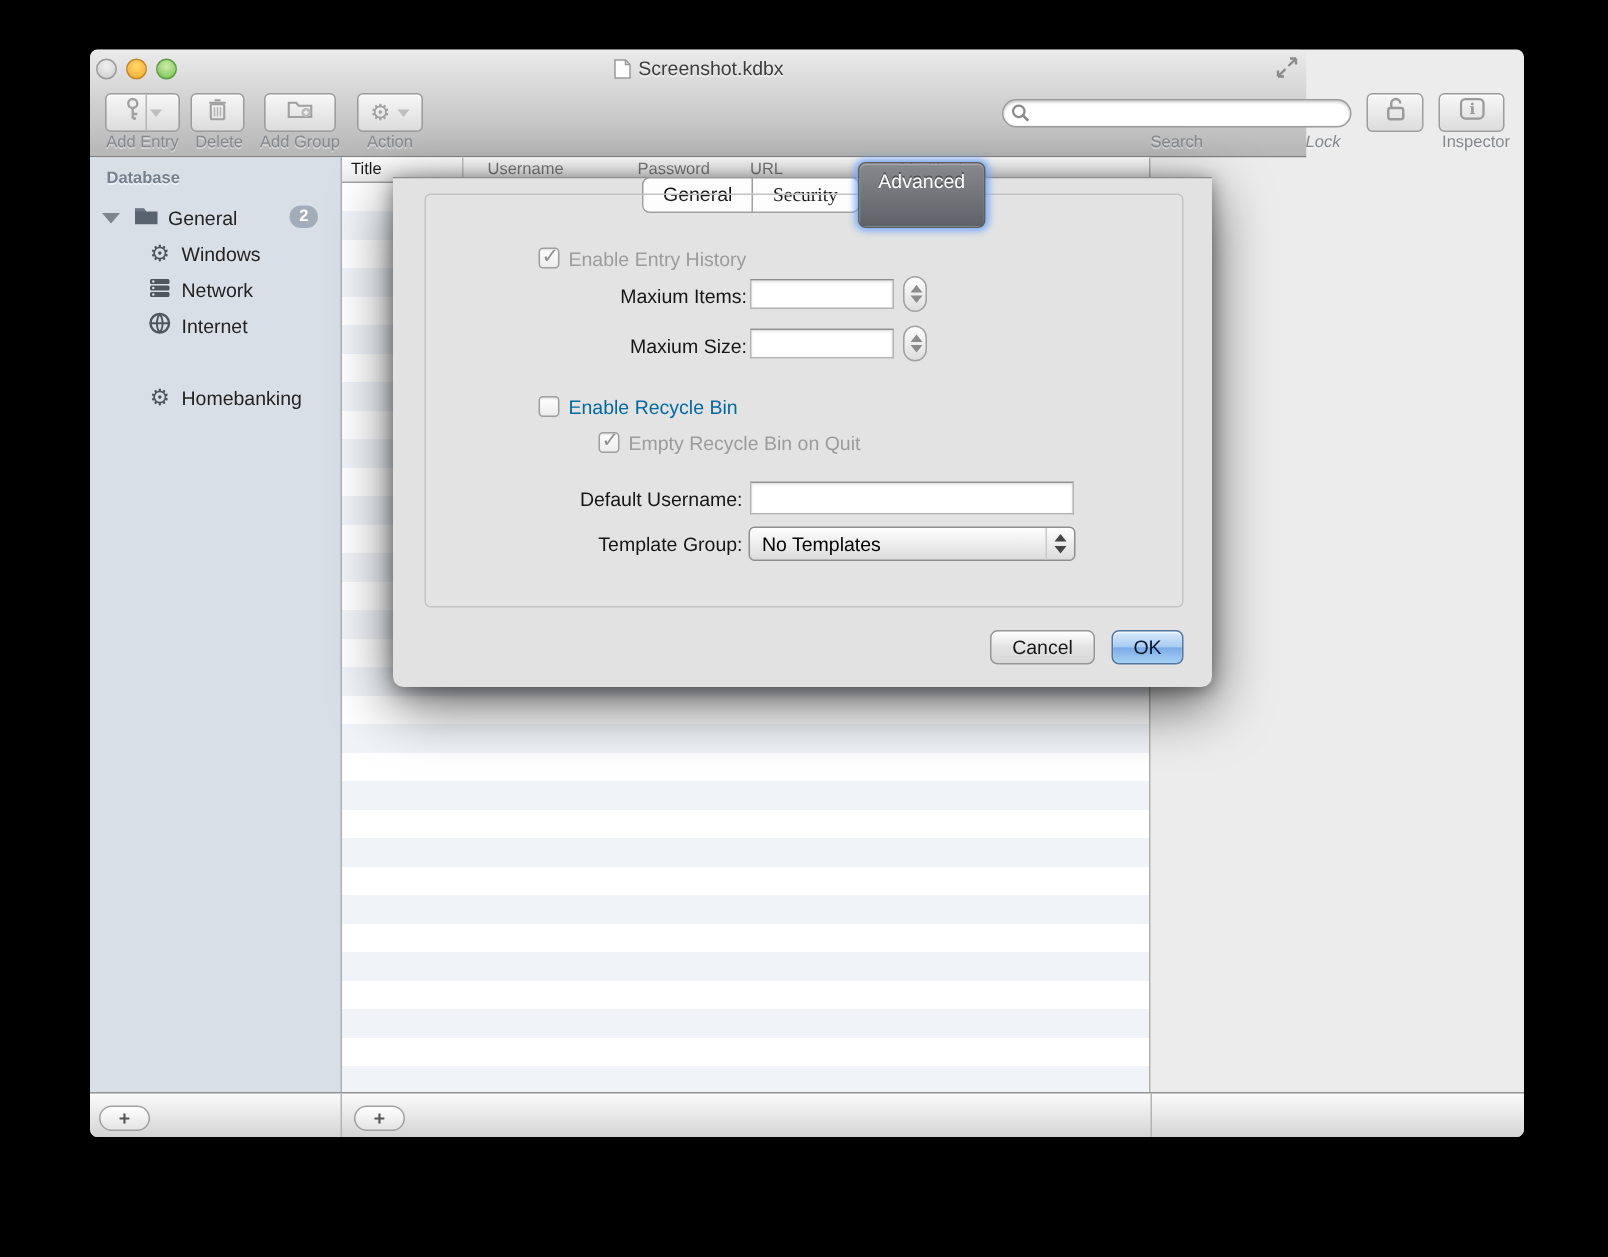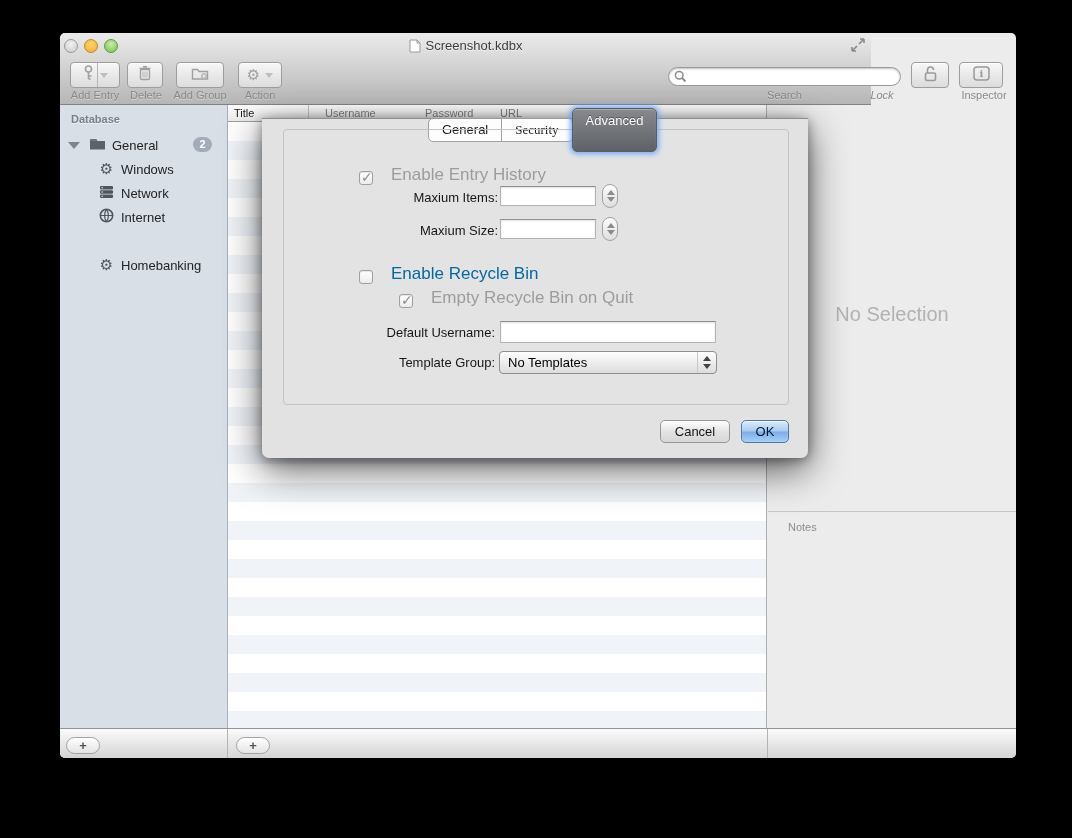--- a/index.html
+++ b/index.html
@@ -55,21 +55,21 @@
 
   
   .sheet { position:absolute; left:202px; top:85px; width:546px; height:340px; background:#e2e2e2; border-radius:0 0 7px 7px; border-top:1px solid #8e8e8e; box-shadow:0 12px 38px rgba(0,0,0,.62), 0 2px 12px rgba(0,0,0,.4); }
   .tabs { position:absolute; left:166px; top:-2px; display:flex; align-items:center; height:26px; }
   .tab { height:24px; line-height:22px; padding:0 13px; font-size:13px; color:#111; background:#fdfdfd; border:1px solid #9c9c9c; }
   .tab.first { border-radius:5px 0 0 5px; }
   .tab.mid { border-left:none; border-radius:0 5px 5px 0;font-family:Liberation Serif, serif; }
   .tab.sel { background:linear-gradient(#87898e,#5e6167); color:#fff; border:1px solid #5a5d62; border-radius:5px; height:44px; line-height:24px; margin-left:-1px; box-shadow:0 0 5px 2px rgba(100,160,250,.85), inset 0 1px 1px rgba(255,255,255,.3); position:relative; z-index:2; text-shadow:0 -1px 0 rgba(0,0,0,.4); }
   .groupbox { position:absolute; left:21px; top:10px; width:506px; height:276px; border:1px solid #c3c3c3; border-radius:4px; background:rgba(255,255,255,.06); }
   .flabel { position:absolute; text-align:right; font-size:13px; color:#161616; }
-  .cbrow { position:absolute; display:flex; align-items:flex-end; gap:18px; font-size:17px; }
+  .cbrow { position:absolute; display:flex; align-items:flex-start; gap:6px; font-size:13px; }
   .cb { width:14px; height:14px; background:linear-gradient(#fff,#ececec); border:1px solid #9f9f9f; border-radius:3px; position:relative; box-shadow:inset 0 1px 1px rgba(0,0,0,.1); }
   .cb.checked::after { content:"✓"; font-family:"DejaVu Sans",sans-serif; position:absolute; left:1px; top:-3px; font-size:14px; font-weight:bold; color:#3d3d3d; }
   .cb.dim.checked::after { color:#8f8f8f; }
   .dimtext { color:#9c9c9c; }
   .darktext { color:#0369a1; }
   .tfield { position:absolute; background:#fff; border:1px solid #b3b3b3; border-top-color:#8f8f8f; box-shadow:inset 0 1px 2px rgba(0,0,0,.12); font-size:13px; padding:0 4px; outline:none; }
   .stepper { position:absolute; width:16px; height:24px; border:1px solid #a2a2a2; border-radius:8px; background:linear-gradient(#fdfdfd,#dedede); }
   .stepper .up, .stepper .dn { position:absolute; left:4px; width:0; height:0; border-left:4px solid transparent; border-right:4px solid transparent; }
   .stepper .up { top:5px; border-bottom:5px solid #8c8c8c; }
   .stepper .dn { bottom:5px; border-top:5px solid #8c8c8c; }
@@ -230,26 +230,20 @@
       <span class="col" style="left:6px;">Title</span>
       <span class="col-sep"></span>
       <span class="col dim" style="left:97px;">Username</span>
       <span class="col dim" style="left:197px;">Password</span>
       <span class="col dim" style="left:272px;">URL</span>
       <span class="col dim" style="left:372px;">Modified</span>
     </div>
     <div class="rows"></div>
   </div>
 
-  <div class="inspector">
-    <div class="noselection">No Selection</div>
-    <div class="notes-sec">
-      <div class="notes-label">Notes</div>
-    </div>
-  </div>
 
   <div class="bottombar">
     <div class="bb-div" style="left:167px;"></div>
     <div class="bb-div" style="left:707px;"></div>
     <div class="pill" style="left:6px;">+</div>
     <div class="pill" style="left:176px;">+</div>
   </div>
 
   <div class="sheet">
     <div class="tabs">

